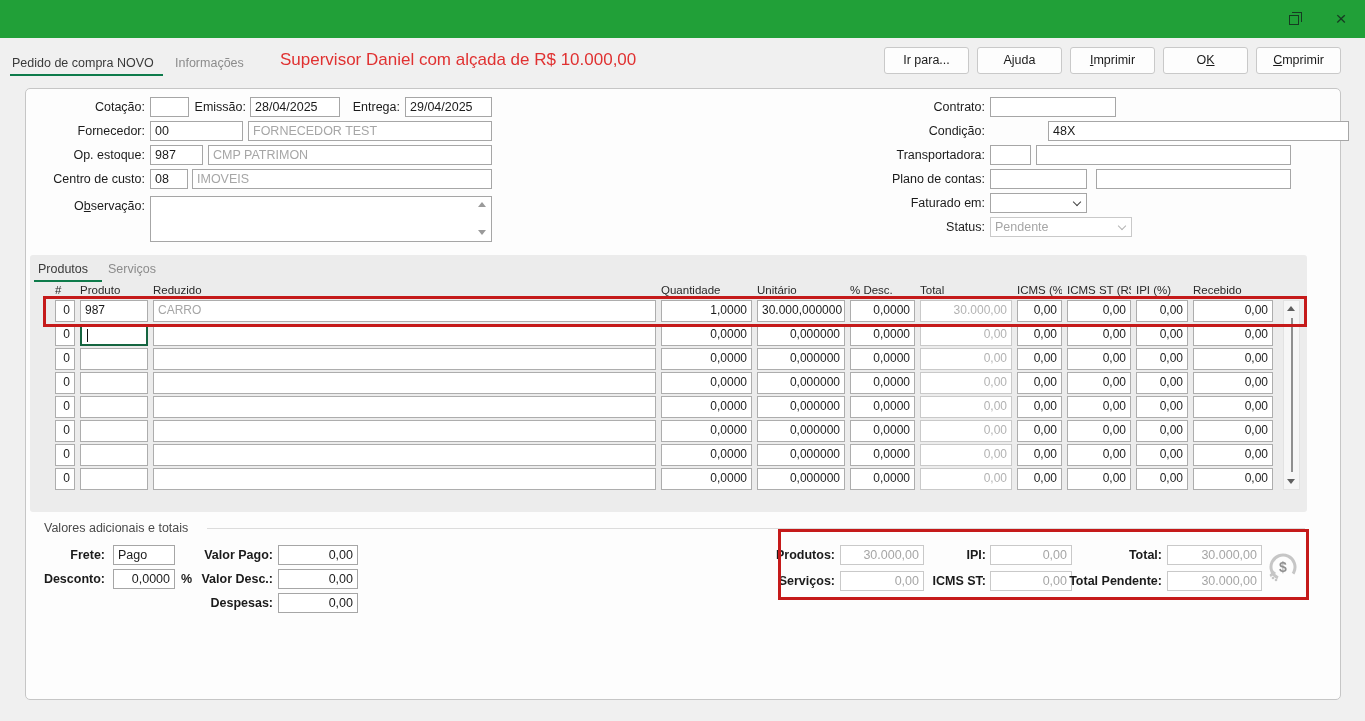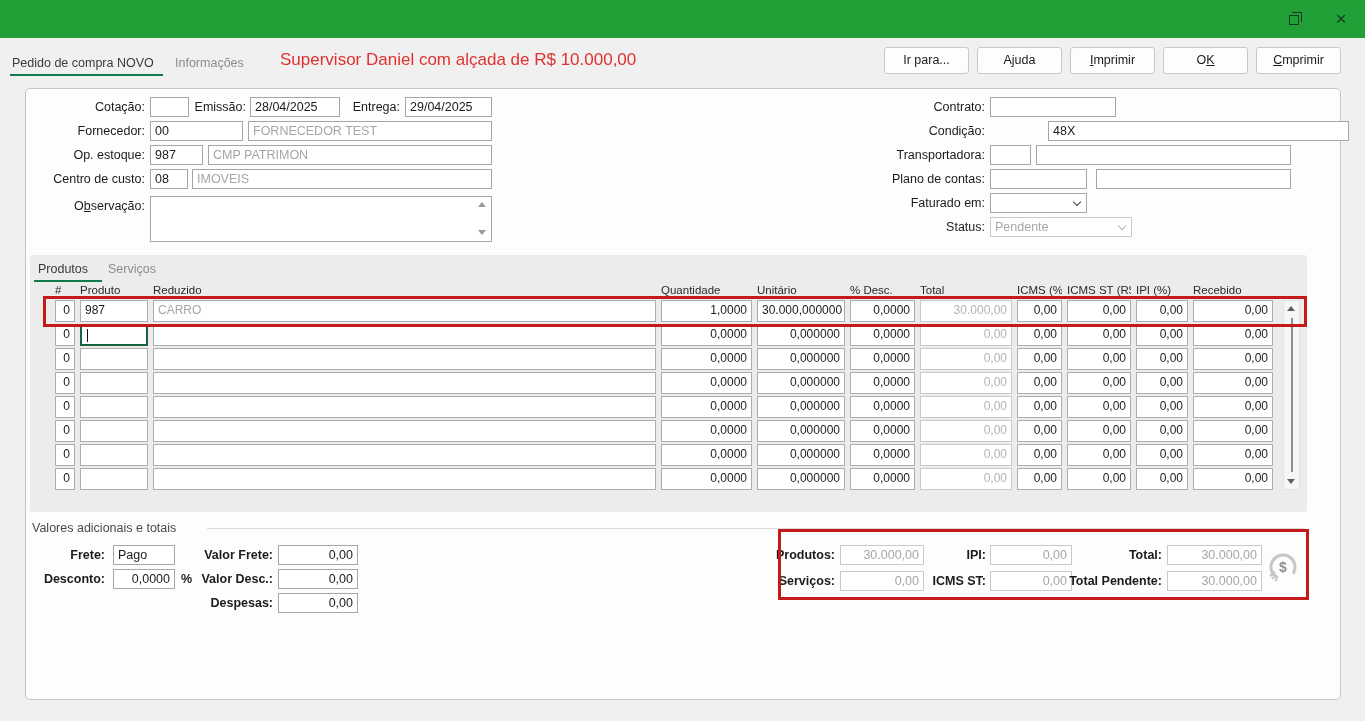--- a/index.html
+++ b/index.html
@@ -69,21 +69,21 @@
   .totals-highlight { left:778px; top:529px; width:531px;  height:71px; border:3px solid #c51a1a; z-index:6; pointer-events:none; }
 
   .vscroll { left:1283px; top:300px; width:17px; height:190px; background:#f6f6f6; border:1px solid #e2e2e2; }
   .vs-up   { position:absolute; left:3px; top:5px; }
   .vs-down { position:absolute; left:3px; bottom:5px; }
   .vs-thumb{ position:absolute; left:7px; top:17px; width:2px; height:154px; background:#8f8f8f; }
   .vscroll .tri-up { border-bottom-color:#5f5f5f; }
   .vscroll .tri-down { border-top-color:#5f5f5f; }
 
   
-  .grp-title { left:32px; top:521px; font-size:12.5px; color:#4a4a4a; }
+  .grp-title { left:44px; top:521px; font-size:12.5px; color:#4a4a4a; }
   .grp-line  { left:207px; top:528px; width:1098px; height:1px; background:#dcdcdc; }
   .blbl { font-size:12.5px; font-weight:bold; height:20px; line-height:20px; text-align:right; color:#1b1b1b; }
 
   .recalc-icon { left:1264px; top:548px; width:38px; height:38px; }
 </style>
 </head>
 <body>
 
 <div class="abs titlebar">
   <div class="abs winbtn" style="left:1286px;">
@@ -296,21 +296,21 @@
 </div>
 
 <div class="abs grp-title">Valores adicionais e totais</div>
 <div class="abs grp-line"></div>
 
 <div class="abs blbl" style="left:40px;width:65px;top:545px;">Frete:</div>
 <div class="abs finp selbox" style="left:113px;top:545px;width:62px;">
     <span>Pago</span>
     <span class="chev gray"></span>
   </div>
-<div class="abs blbl" style="left:180px;width:93px;top:545px;">Valor Frete:</div>
+<div class="abs blbl" style="left:180px;width:93px;top:545px;">Valor Pago:</div>
 <div class="abs finp numr" style="left:278px;top:545px;width:80px;">0,00</div>
 
 <div class="abs blbl" style="left:40px;width:65px;top:569px;">Desconto:</div>
 <div class="abs finp numr" style="left:113px;top:569px;width:62px;">0,0000</div>
 <div class="abs blbl" style="left:181px;width:14px;top:569px;text-align:left;">%</div>
 <div class="abs blbl" style="left:180px;width:93px;top:569px;">Valor Desc.:</div>
 <div class="abs finp numr" style="left:278px;top:569px;width:80px;">0,00</div>
 
 <div class="abs blbl" style="left:180px;width:93px;top:593px;">Despesas:</div>
 <div class="abs finp numr" style="left:278px;top:593px;width:80px;">0,00</div>

